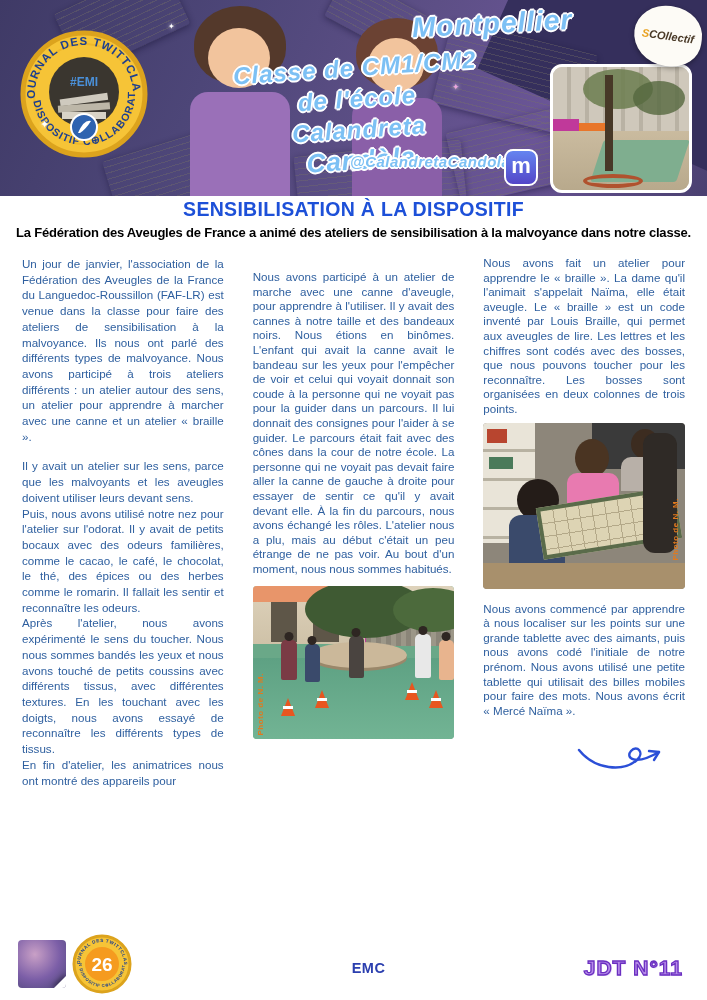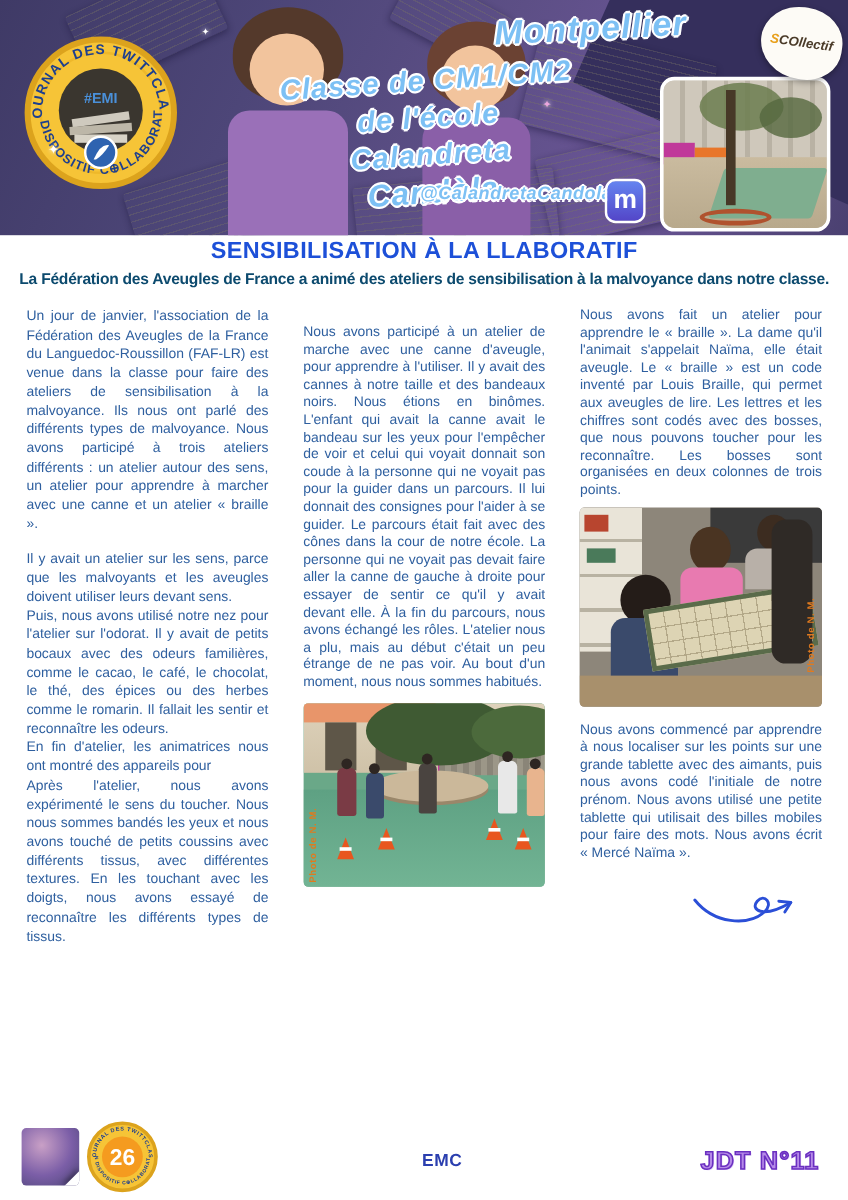--- a/index.html
+++ b/index.html
@@ -179,31 +179,31 @@
 
     <div class="scollectif">
       <span>SCOllectif</span>
     </div>
 
     <div class="sparkle" style="left:40px;top:118px;font-size:11px;">✦</div>
     <div class="sparkle" style="left:452px;top:82px;font-size:9px;color:#eba6dd;">✦</div>
     <div class="sparkle" style="left:168px;top:22px;font-size:8px;">✦</div>
   </div>
 
-  <div class="title" style="color:#1d50d8;">SENSIBILISATION À LA LLABORATIF</div>
-  <div class="subtitle" style="color:#0c4a6e;">La Fédération des Aveugles de France a animé des ateliers de sensibilisation à la malvoyance dans notre classe.</div>
+  <div class="title" style="color:#1d50d8;">SENSIBILISATION À LA DISPOSITIF</div>
+  <div class="subtitle" style="color:#000000;">La Fédération des Aveugles de France a animé des ateliers de sensibilisation à la malvoyance dans notre classe.</div>
 
   <div class="content">
 
     <div class="col col1">
       <p>Un jour de janvier, l'association de la Fédération des Aveugles de la France du Languedoc-Roussillon (FAF-LR) est venue dans la classe pour faire des ateliers de sensibilisation à la malvoyance. Ils nous ont parlé des différents types de malvoyance. Nous avons participé à trois ateliers différents : un atelier autour des sens, un atelier pour apprendre à marcher avec une canne et un atelier « braille ».</p>
       <p class="gap-top">Il y avait un atelier sur les sens, parce que les malvoyants et les aveugles doivent utiliser leurs devant sens.</p>
       <p>Puis, nous avons utilisé notre nez pour l'atelier sur l'odorat. Il y avait de petits bocaux avec des odeurs familières, comme le cacao, le café, le chocolat, le thé, des épices ou des herbes comme le romarin. Il fallait les sentir et reconnaître les odeurs.</p>
+      <p>Après l'atelier, nous avons expérimenté le sens du toucher. Nous nous sommes bandés les yeux et nous avons touché de petits coussins avec différents tissus, avec différentes textures. En les touchant avec les doigts, nous avons essayé de reconnaître les différents types de tissus.</p>
       <p>En fin d'atelier, les animatrices nous ont montré des appareils pour</p>
-      <p>Après l'atelier, nous avons expérimenté le sens du toucher. Nous nous sommes bandés les yeux et nous avons touché de petits coussins avec différents tissus, avec différentes textures. En les touchant avec les doigts, nous avons essayé de reconnaître les différents types de tissus.</p>
     </div>
 
     <div class="col">
       <p class="gap-top">Nous avons participé à un atelier de marche avec une canne d'aveugle, pour apprendre à l'utiliser. Il y avait des cannes à notre taille et des bandeaux noirs. Nous étions en binômes. L'enfant qui avait la canne avait le bandeau sur les yeux pour l'empêcher de voir et celui qui voyait donnait son coude à la personne qui ne voyait pas pour la guider dans un parcours. Il lui donnait des consignes pour l'aider à se guider. Le parcours était fait avec des cônes dans la cour de notre école. La personne qui ne voyait pas devait faire aller la canne de gauche à droite pour essayer de sentir ce qu'il y avait devant elle. À la fin du parcours, nous avons échangé les rôles. L'atelier nous a plu, mais au début c'était un peu étrange de ne pas voir. Au bout d'un moment, nous nous sommes habitués.</p>
       <div class="photo photo-yard">
         <div class="y-bldg"></div>
         <div class="y-roof"></div>
         <div class="y-open" style="left:18px;"></div>
         <div class="y-open" style="left:60px;"></div>
         <div class="y-stripe-o"></div>

